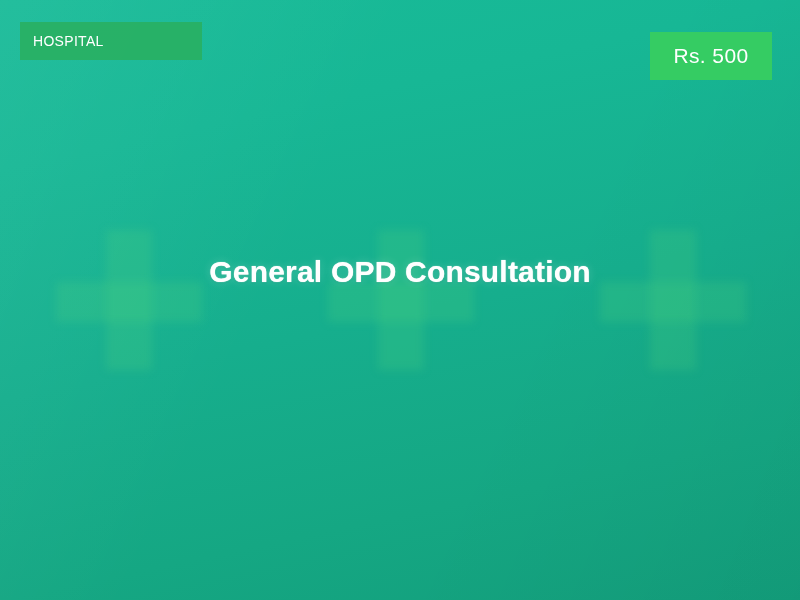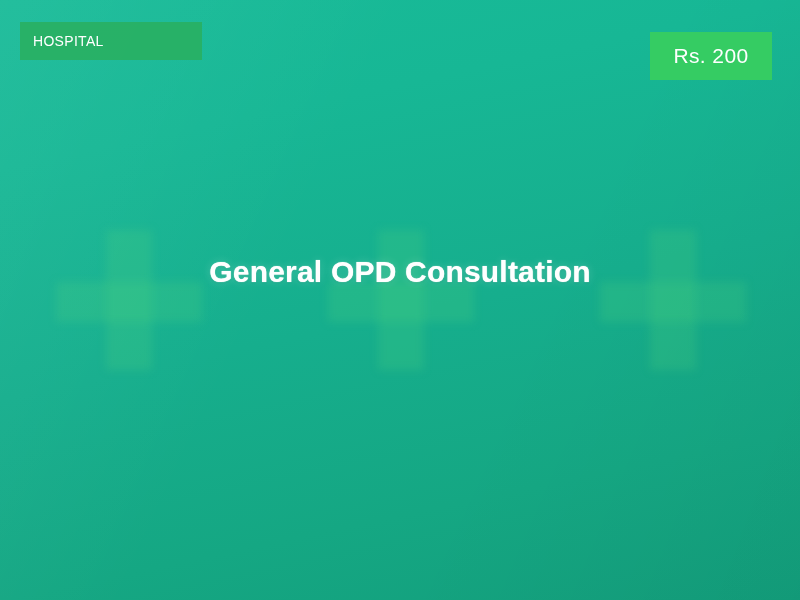--- a/index.html
+++ b/index.html
@@ -159,20 +159,20 @@
     </div>
   </div>
 
   <div class="sheen"></div>
 
   <div class="category-badge">
     <span>HOSPITAL</span>
   </div>
 
   <div class="price-badge">
-    <span>Rs. 200</span>
+    <span>Rs. 500</span>
   </div>
 
   <div class="title-wrap">
     <div class="service-title">General OPD Consultation</div>
   </div>
 
 </div>
 
 </body></html>

